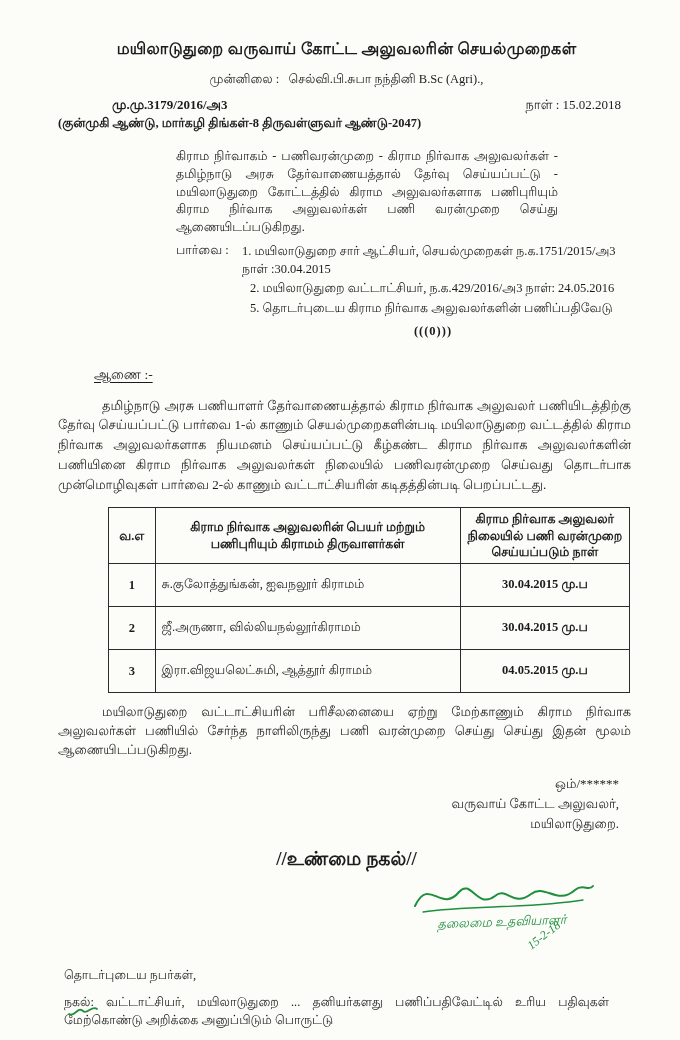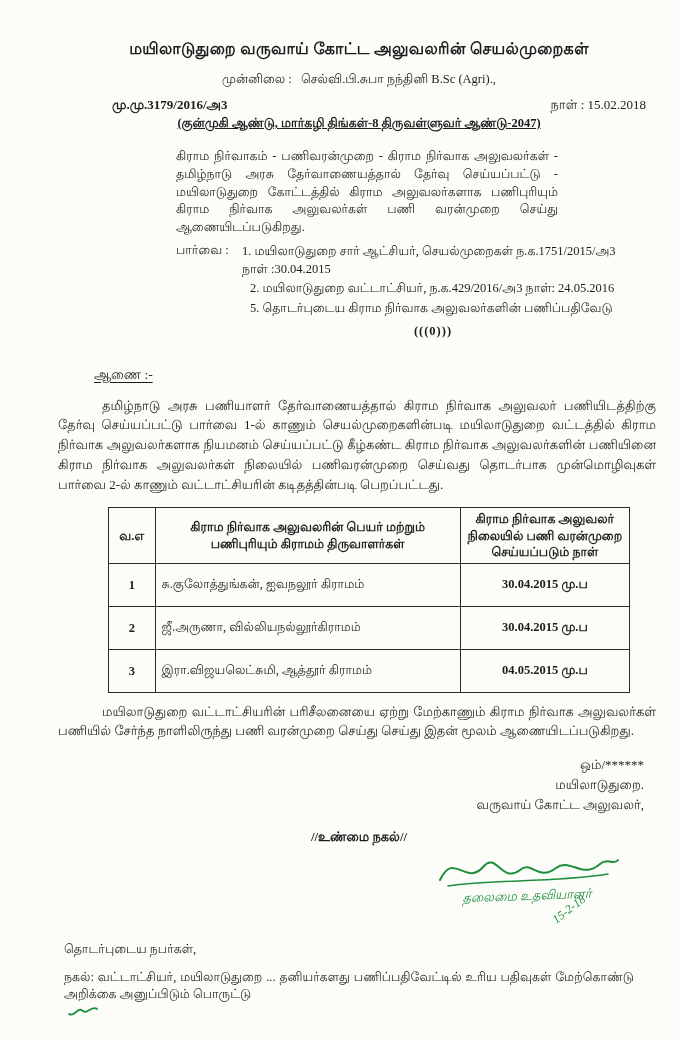--- a/index.html
+++ b/index.html
@@ -3,21 +3,21 @@
 <meta charset="utf-8">
 <style>
   html, body { margin: 0; padding: 0; background: #cfcfcf; }
   .page {
     position: relative;
     width: 680px;
     height: 1040px;
     margin: 0 auto;
     background: #fcfcf9;
     box-sizing: border-box;
-    padding: 40px 20px 0 58px;
+    padding: 40px 45px 0 58px;
     font-family: "Liberation Serif", "DejaVu Serif", serif;
     color: #1c1c1c;
     font-size: 13px;
     overflow: hidden;
   }
   .b { font-weight: bold; margin-left: 20px; }
   .title {
     text-align: center;
     font-weight: bold;
     font-size: 16px;
@@ -31,24 +31,23 @@
   .presence span { margin: 0 3px; }
   .refrow {
     margin-top: 9px;
     display: flex;
     justify-content: space-between;
     padding: 0 14px 0 34px;
     font-size: 13px;
   }
   .yearline {
     margin-top: 2px;
-    text-align: center;
-    font-weight: bold;
-    font-size: 12.5px;
-    text-decoration: underline;
+    text-align: left;
+    font-weight: bold;
+    font-size: 12.5px;
   }
   .labelled {
     display: flex;
     margin-left: 118px;
     font-size: 12.5px;
   }
   .labelled .lab {
     width: 66px;
     flex: 0 0 66px;
   }
@@ -117,21 +116,21 @@
     margin-top: 14px;
     text-align: right;
     padding-right: 16px;
     line-height: 1.55;
     font-size: 13px;
   }
   .truecopy {
     margin-top: 14px;
     text-align: center;
     font-weight: bold;
-    font-size: 13px;
+    font-size: 19px;
   }
   .sigrow {
     display: flex;
     justify-content: flex-end;
     padding-right: 28px;
     margin-top: 0;
     height: 86px;
   }
   .sigblock {
     width: 210px;
@@ -236,22 +235,22 @@
         <td class="cell-name">இரா.விஜயலெட்சுமி, ஆத்தூர் கிராமம்</td>
         <td class="cell-date">04.05.2015 மு.ப</td>
       </tr>
     </tbody>
   </table>
 
   <div class="closingpara">மயிலாடுதுறை வட்டாட்சியரின் பரிசீலனையை ஏற்று   மேற்காணும் கிராம நிர்வாக அலுவலர்கள் பணியில் சேர்ந்த நாளிலிருந்து பணி வரன்முறை செய்து செய்து இதன் மூலம் ஆணையிடப்படுகிறது.</div>
 
   <div class="rightblock">
     <div>ஒம்/******</div>
+    <div>வருவாய் கோட்ட அலுவலர்,</div>
     <div>மயிலாடுதுறை.</div>
-    <div>வருவாய் கோட்ட அலுவலர்,</div>
   </div>
 
   <div class="truecopy">//உண்மை நகல்//</div>
 
   <div class="sigrow">
     <div class="sigblock">
       <svg width="190" height="46" viewBox="0 0 190 46">
         <path d="M8,34 C22,4 34,42 52,20 C64,6 70,38 88,24 C100,14 106,36 124,22 C138,11 150,34 168,18 C176,11 182,20 186,14" stroke="#1f8f3e" stroke-width="2" fill="none" stroke-linecap="round"></path>
         <path d="M16,40 C60,33 120,37 176,28" stroke="#1f8f3e" stroke-width="1.4" fill="none" stroke-linecap="round"></path>
       </svg>

